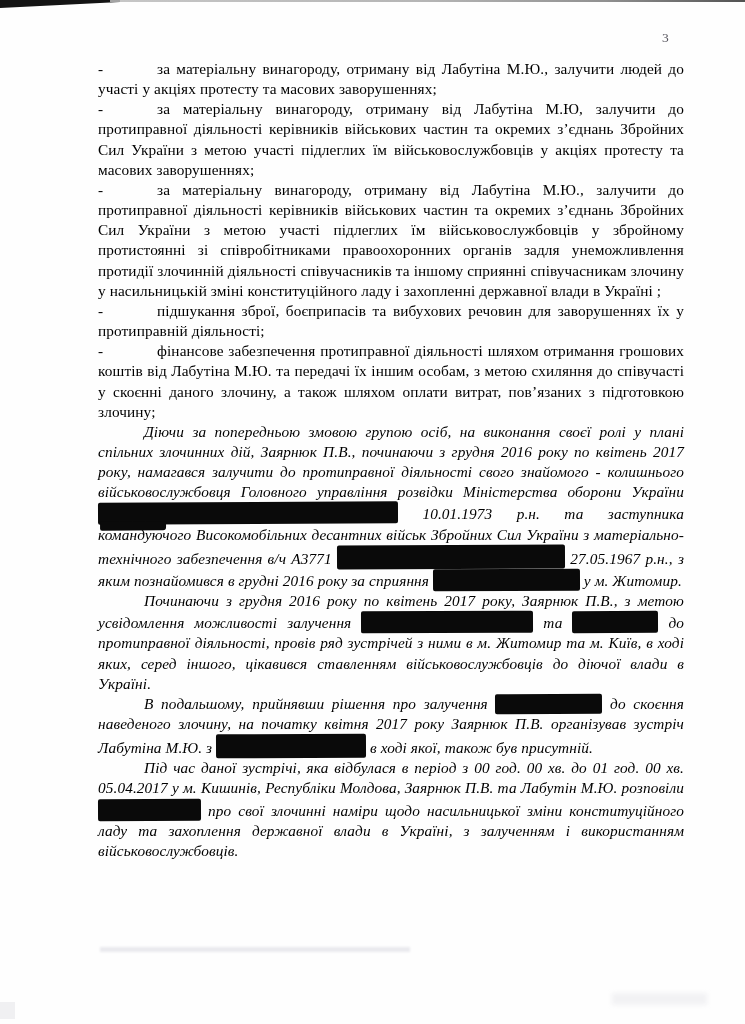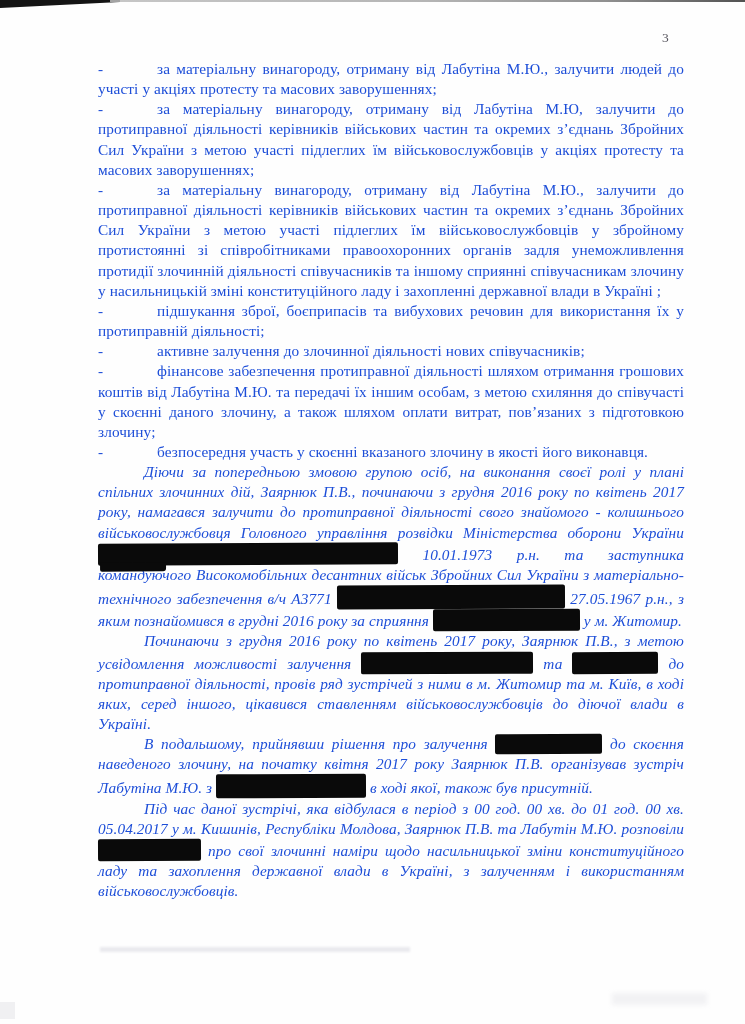--- a/index.html
+++ b/index.html
@@ -60,28 +60,26 @@
     background:#f2f2f4;filter:blur(2px);
   }
 </style>
 </head>
 <body>
 
 <div class="page">
   <div class="top-wedge"></div>
   <div class="top-line"></div>
   <div class="page-number">3</div>
-  <div class="body" id="doc-body" style="color: #1d4ed8;">
+  <div class="body" id="doc-body" style="color: #000000;">
       <p class="para dash"><span class="dash-marker">-</span><span>за матеріальну винагороду, отриману від Лабутіна М.Ю., залучити людей до участі у акціях протесту та масових заворушеннях;</span></p>
       <p class="para dash"><span class="dash-marker">-</span><span>за матеріальну винагороду, отриману від Лабутіна М.Ю, залучити до протиправної діяльності керівників військових частин та окремих з’єднань Збройних Сил України з метою участі підлеглих їм військовослужбовців у акціях протесту та масових заворушеннях;</span></p>
       <p class="para dash"><span class="dash-marker">-</span><span>за матеріальну винагороду, отриману від Лабутіна М.Ю., залучити до протиправної діяльності керівників військових частин та окремих з’єднань Збройних Сил України з метою участі підлеглих їм військовослужбовців у збройному протистоянні зі співробітниками правоохоронних органів задля унеможливлення протидії злочинній діяльності співучасників та іншому сприянні співучасникам злочину у насильницькій зміні конституційного ладу і захопленні державної влади в Україні ;</span></p>
-      <p class="para dash"><span class="dash-marker">-</span><span>підшукання зброї, боєприпасів та вибухових речовин для використання їх у протиправній діяльності;</span></p>
-      <p class="para dash"><span class="dash-marker">-</span><span>активне залучення до злочинної діяльності нових співучасників;</span></p>
+      <p class="para dash"><span class="dash-marker">-</span><span>підшукання зброї, боєприпасів та вибухових речовин для заворушеннях їх у протиправній діяльності;</span></p>
       <p class="para dash"><span class="dash-marker">-</span><span>фінансове забезпечення протиправної діяльності шляхом отримання грошових коштів від Лабутіна М.Ю. та передачі їх іншим особам, з метою схиляння до співучасті у скоєнні даного злочину, а також шляхом оплати витрат, пов’язаних з підготовкою злочину;</span></p>
-      <p class="para dash"><span class="dash-marker">-</span><span>безпосередня участь у скоєнні вказаного злочину в якості його виконавця.</span></p>
       <p class="para indent"><span>Діючи за попередньою змовою групою осіб,  на виконання своєї ролі у плані спільних злочинних дій, Заярнюк П.В., починаючи з грудня 2016 року по квітень 2017 року, намагався залучити до протиправної діяльності свого знайомого - колишнього військовослужбовця Головного управління розвідки Міністерства оборони України </span><span class="redaction tail" style="width: 300px; height: 22px; background: rgb(10, 10, 10);"></span><span> 10.01.1973 р.н. та заступника командуючого Високомобільних десантних військ Збройних Сил України з матеріально-технічного забезпечення в/ч А3771 </span><span class="redaction" style="width: 228px; height: 24px; background: rgb(10, 10, 10);"></span><span> 27.05.1967 р.н., з яким познайомився в грудні 2016 року за сприяння </span><span class="redaction" style="width: 147px; height: 22px; background: rgb(10, 10, 10);"></span><span> у м. Житомир.</span></p>
       <p class="para indent"><span>Починаючи з грудня 2016 року по квітень 2017 року, Заярнюк П.В., з метою усвідомлення можливості залучення </span><span class="redaction" style="width: 172px; height: 22px; background: rgb(10, 10, 10);"></span><span> та </span><span class="redaction" style="width: 86px; height: 22px; background: rgb(10, 10, 10);"></span><span> до протиправної діяльності, провів ряд зустрічей з ними в  м. Житомир та м. Київ, в ході яких, серед іншого, цікавився ставленням військовослужбовців до діючої влади в Україні.</span></p>
       <p class="para indent"><span>В подальшому, прийнявши рішення про залучення </span><span class="redaction" style="width: 107px; height: 20px; background: rgb(10, 10, 10);"></span><span> до скоєння наведеного злочину, на початку квітня 2017 року Заярнюк П.В. організував зустріч Лабутіна М.Ю. з </span><span class="redaction" style="width: 150px; height: 24px; background: rgb(10, 10, 10);"></span><span> в ході якої,  також був присутній.</span></p>
       <p class="para indent"><span>Під час даної зустрічі, яка відбулася в період з 00 год. 00 хв. до 01 год. 00 хв. 05.04.2017 у м. Кишинів, Республіки Молдова, Заярнюк П.В. та Лабутін М.Ю. розповіли </span><span class="redaction" style="width: 103px; height: 22px; background: rgb(10, 10, 10);"></span><span> про свої злочинні наміри щодо насильницької зміни конституційного ладу та захоплення державної влади в Україні, з залученням і використанням військовослужбовців.</span></p>
     </div>
   <div class="bleed-line"></div>
   <div class="bl-mark"></div>
   <div class="br-smudge"></div>
 </div>
 

